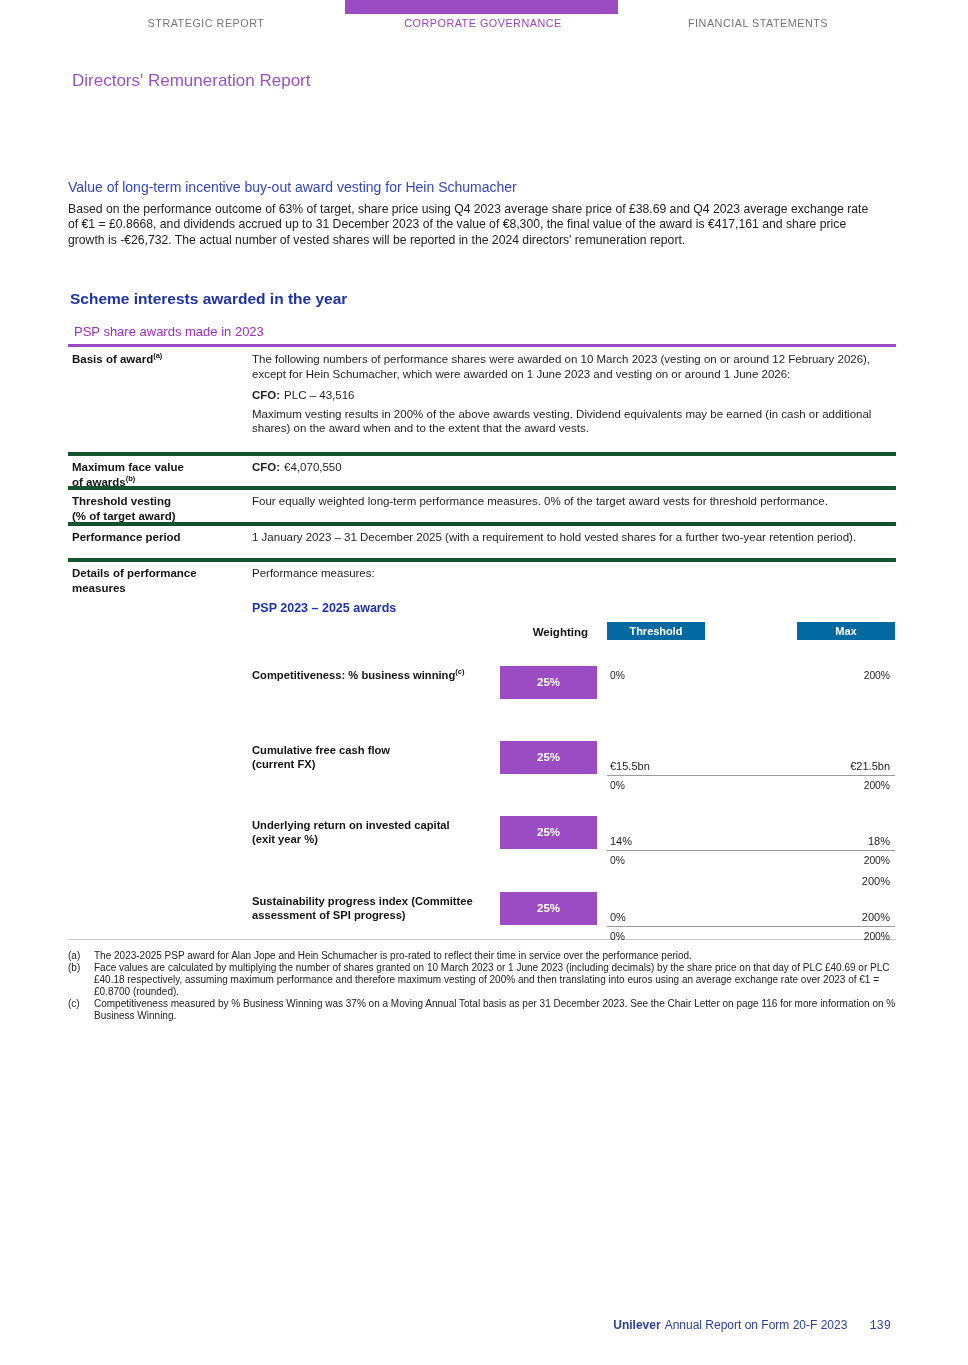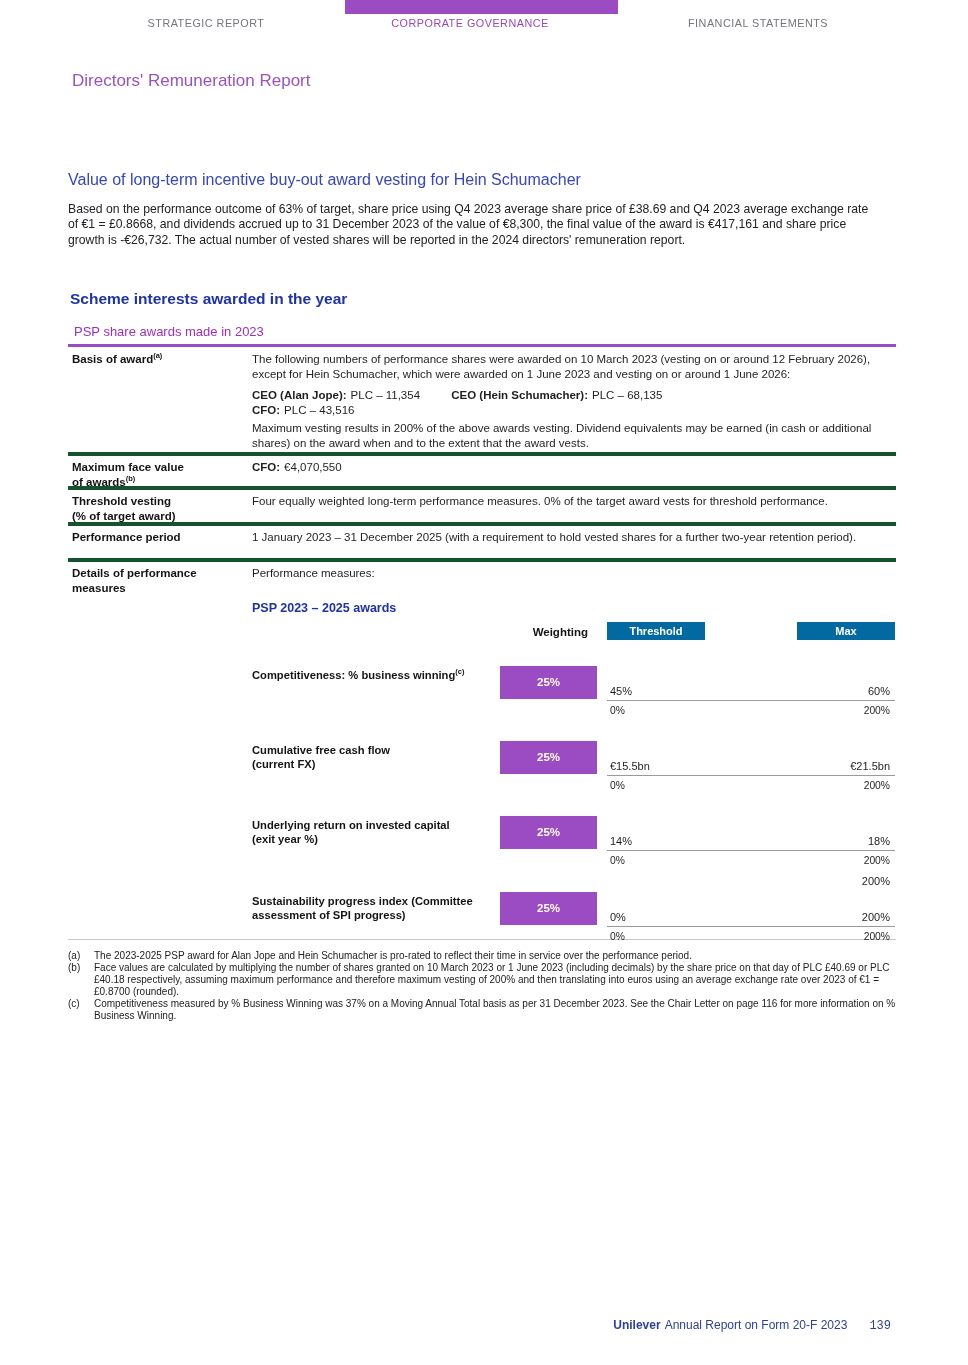--- a/index.html
+++ b/index.html
@@ -4,25 +4,25 @@
 <style>
   * { margin:0; padding:0; box-sizing:border-box; }
   html,body { background:#ffffff; }
   body { font-family:"Liberation Sans", sans-serif; color:#1f1f1f; }
   .page { position:relative; width:968px; height:1365px; background:#ffffff; overflow:hidden; }
 
   
   .active-bar { position:absolute; left:345px; top:0; width:273px; height:14px; background:#9c4cc2; }
   .tab { position:absolute; top:17px; transform:translateX(-50%); font-size:10.8px; letter-spacing:0.5px; color:#75757d; white-space:nowrap; cursor:default; }
   .tab.active { color:#9c44c0; }
-  .tab1 { left:206px; } .tab2 { left:470px; } .tab3 { left:758px; }
+  .tab1 { left:206px; } .tab2 { left:483px; } .tab3 { left:758px; }
 
   .page-title { position:absolute; left:72px; top:71px; font-size:17px; color:#9b51c6; }
 
-  .buyout-h { position:absolute; left:68px; top:171px; font-size:16px; color:#3545c4; }
+  .buyout-h { position:absolute; left:68px; top:179px; font-size:14px; color:#3545c4; }
   .buyout-p { position:absolute; left:68px; top:202px; width:804px; font-size:12.2px; line-height:15.4px; color:#222226; }
 
   .scheme-h { position:absolute; left:70px; top:290px; font-size:15.5px; font-weight:bold; color:#1e32ab; }
   .psp-h { position:absolute; left:74px; top:324px; font-size:13px; font-weight:normal; color:#9c2fc0; }
   .psp-rule { position:absolute; left:68px; top:344px; width:828px; height:3px; background:#9c4cc2; }
 
   
   .award-table { position:absolute; left:68px; top:347px; width:828px; font-size:11.5px; line-height:14.5px; }
   .trow { display:flex; border-top:4px solid #14532d; }
   .trow:first-child { border-top:none; }
@@ -84,24 +84,20 @@
   <div class="psp-rule"></div>
 
   <div class="award-table">
 
     <div class="trow r1">
       <div class="tlabel"><span>Basis of award</span><sup>(a)</sup></div>
       <div class="tcontent">
         <div>The following numbers of performance shares were awarded on 10 March 2023 (vesting on or around 12 February 2026), except for Hein Schumacher, which were awarded on 1 June 2023 and vesting on or around 1 June 2026:</div>
         <div class="kv-block">
           <div class="kv-line">
-            <span class="pair"><b>CEO (Alan Jope):</b><span>PLC – 11,354</span></span>
-            <span class="pair pair-gap"><b>CEO (Hein Schumacher):</b><span>PLC – 68,135</span></span>
-          </div>
-          <div class="kv-line">
             <span class="pair"><b>CFO:</b><span>PLC – 43,516</span></span>
           </div>
         </div>
         <div>Maximum vesting results in 200% of the above awards vesting. Dividend equivalents may be earned (in cash or additional shares) on the award when and to the extent that the award vests.</div>
       </div>
     </div>
 
     <div class="trow r2">
       <div class="tlabel">
         <div>Maximum face value</div>
@@ -135,24 +131,20 @@
         <div class="chart">
           <div class="chart-title">PSP 2023 – 2025 awards</div>
           <div class="weighting-h">Weighting</div>
           <div class="hdr-box hdr-threshold">Threshold</div>
           <div class="hdr-box hdr-max">Max</div>
 
           <div class="measure m1">
             <div class="m-name"><span>Competitiveness: % business winning</span><sup>(c)</sup></div>
             <div class="m-bar">25%</div>
             <div class="m-scale">
-              <div class="m-top">
-                <span>45%</span>
-                <span>60%</span>
-              </div>
               <div class="m-bot">
                 <span>0%</span>
                 <span>200%</span>
               </div>
             </div>
           </div>
 
           <div class="measure m2">
             <div class="m-name">
                 <div>Cumulative free cash flow</div>

